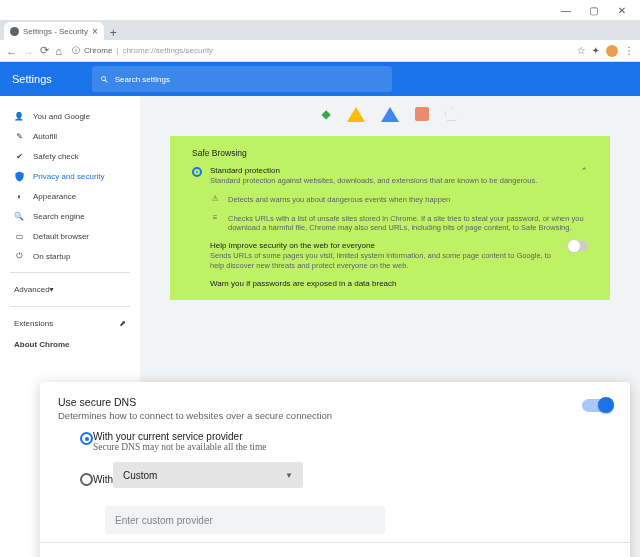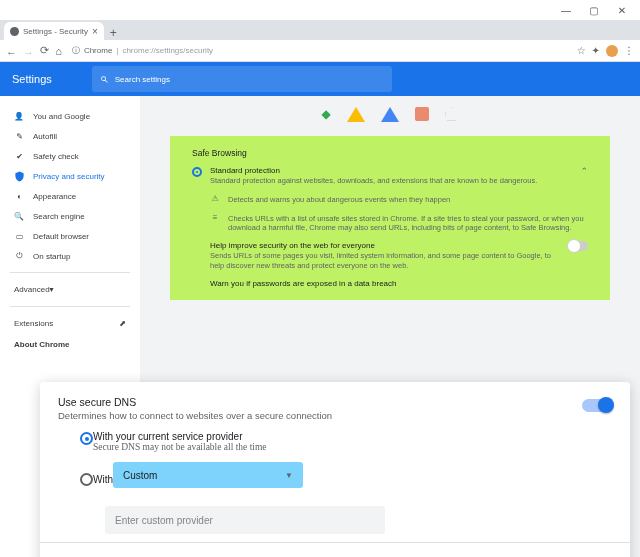--- a/index.html
+++ b/index.html
@@ -61,21 +61,21 @@
   .toggle-lg { width:30px;height:13px;background:#a8c7fa;border-radius:7px;position:relative;flex-shrink:0;margin-top:3px;}
   .toggle-lg::after{content:"";position:absolute;width:16px;height:16px;background:#1a73e8;border-radius:50%;top:-2px;right:-2px;box-shadow:0 1px 2px rgba(0,0,0,0.3);}
   .ov-opts { margin: 10px 0 6px 22px; }
   .ov-opt { display:flex; align-items:flex-start; margin-bottom:10px;}
   .ov-radio { width:13px;height:13px;border:2px solid #5f6368;border-radius:50%;position:relative;flex-shrink:0;margin-top:1px;}
   .ov-radio.on{border-color:#1a73e8;}
   .ov-radio.on::after{content:"";position:absolute;inset:2.5px;background:#1a73e8;border-radius:50%;}
   .ov-opt-b { flex:1;}
   .ov-opt-t { color:#202124; font-size:10px;}
   .ov-opt-d { font-size:9.5px; color:#5f6368;font-family:Liberation Serif, serif;}
-  .select-box { background:#7dd3fc; height:26px; width:190px; border-radius:3px; display:flex;align-items:center;justify-content:space-between;padding:0 10px;font-size:10px;color:#202124;margin-bottom:8px;}
+  .select-box { background:#e5e5e5; height:26px; width:190px; border-radius:3px; display:flex;align-items:center;justify-content:space-between;padding:0 10px;font-size:10px;color:#202124;margin-bottom:8px;}
   .input-box { background:#f1f3f4; height:28px; width:280px; border-radius:3px; display:flex;align-items:center;padding:0 10px;font-size:10px;color:#80868b;}
   .ov-sep { height:1px;background:#e0e0e0;margin:8px -18px;}
   .ov-link { display:flex;justify-content:space-between;align-items:flex-start;padding:6px 0;}
 
   
   .bg-partial { position:absolute; bottom:0; left:160px; right:30px; background:#fff; padding:6px 14px; font-size:7.5px; color:#5f6368; display:flex;justify-content:space-between;border-top:1px solid #eee;}
 
   svg.icn { width:11px;height:11px; }
 </style>
 </head>

